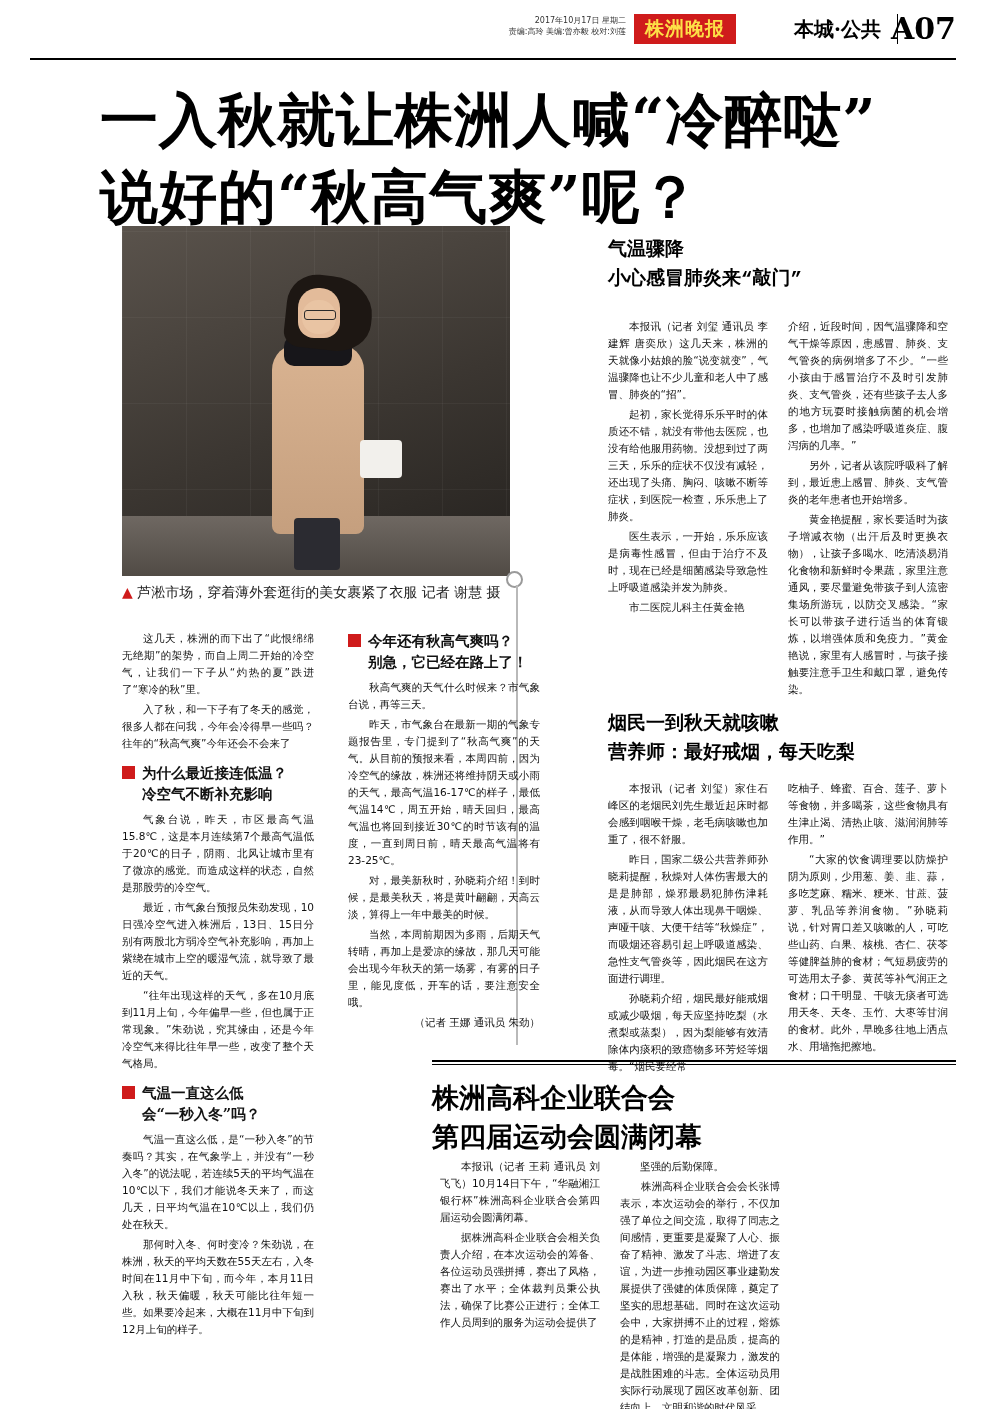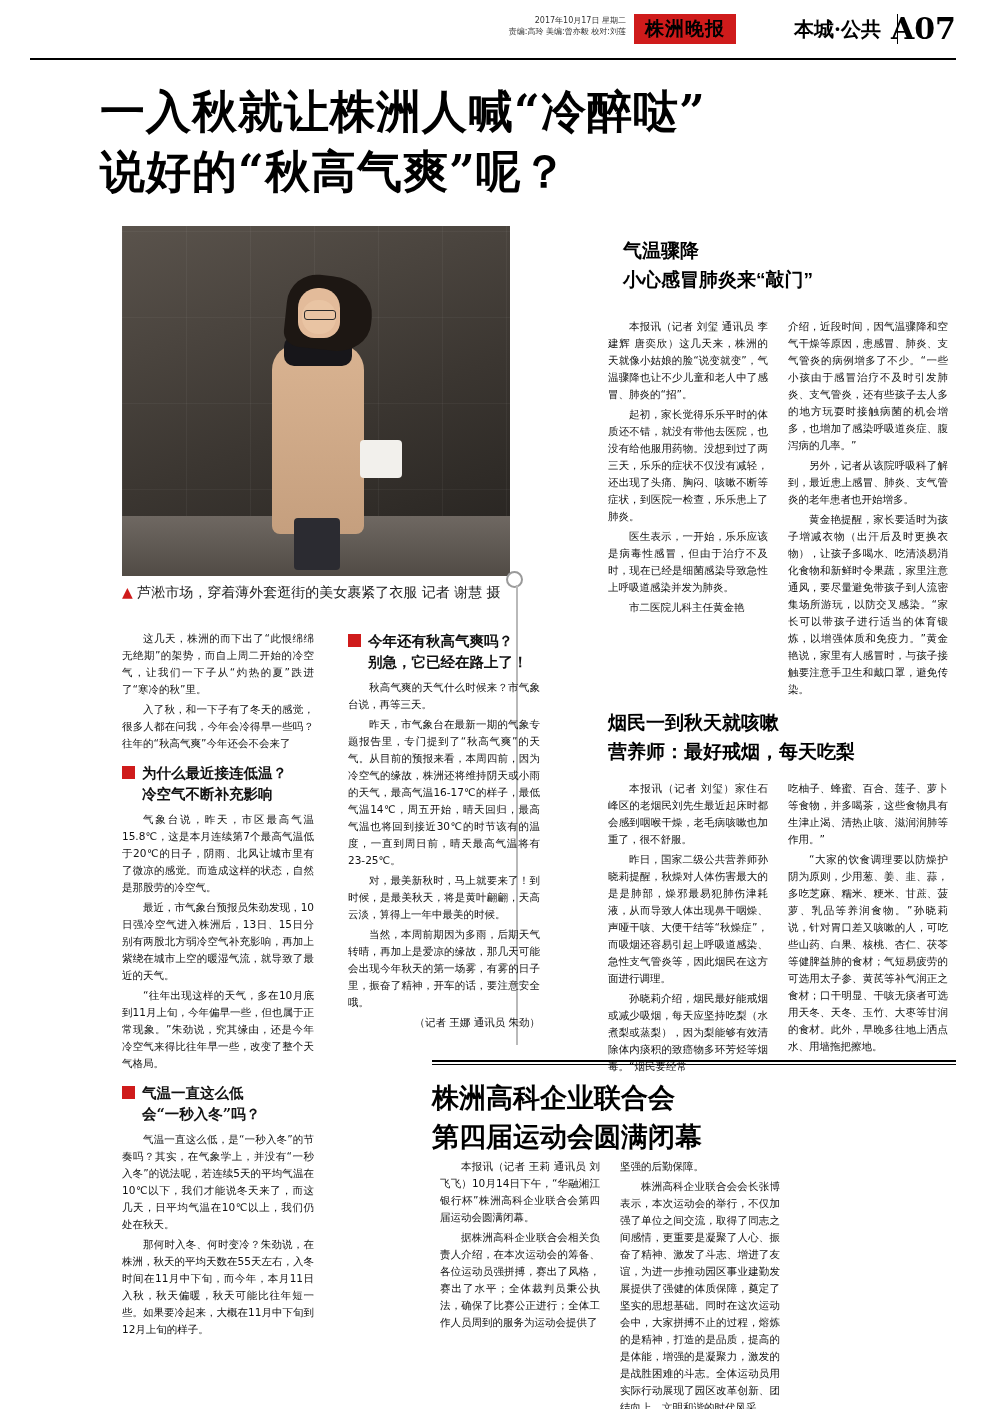--- a/index.html
+++ b/index.html
@@ -16,21 +16,21 @@
   
   .masthead{
     position:absolute;left:0;top:0;width:986px;height:48px;
   }
   .mh-meta{
     position:absolute;right:360px;top:16px;width:160px;text-align:right;
     font-size:8px;line-height:1.35;color:#333;
   }
   .mh-logo{
     position:absolute;right:250px;top:14px;width:102px;height:30px;
-    background:#cf1b1b;color:#000000;
+    background:#cf1b1b;color:#fde047;
     font-family:"DejaVu Serif","Liberation Serif",serif;
     font-size:19px;font-weight:bold;letter-spacing:1px;
     display:flex;align-items:center;justify-content:center;
   }
   .mh-section{
     position:absolute;right:105px;top:14px;
     font-family:"DejaVu Serif","Liberation Serif",serif;
     font-size:20px;font-weight:bold;line-height:30px;
   }
   .mh-div{
@@ -43,21 +43,21 @@
   }
   .mh-rule{
     position:absolute;left:30px;top:58px;width:926px;height:2px;background:#000;
   }
 
   
   .headline{
     position:absolute;left:100px;top:82px;width:820px;
     font-family:"DejaVu Serif","Liberation Serif",serif;
     font-weight:bold;
-    font-size:45px;line-height:1.33;
+    font-size:58px;line-height:1.33;
     letter-spacing:1px;
   }
   .headline div{white-space:nowrap;}
 
   
   .photo{
     position:absolute;left:122px;top:226px;width:388px;height:350px;
     background:linear-gradient(180deg,#4a4540 0%,#3a3530 40%,#2e2a26 100%);
     overflow:hidden;
   }
@@ -138,22 +138,22 @@
     margin:10px 0 7px 0;text-indent:0;position:relative;padding-left:0;
   }
   .redsq{
     display:inline-block;width:13px;height:13px;background:#cf1b1b;
     margin-right:7px;vertical-align:-1px;
   }
 
   
   .r-title{
     position:absolute;left:608px;top:236px;width:340px;
-    font-family:Liberation Sans, sans-serif;
-    font-weight:bold;font-size:19px;line-height:1.55;margin-left:15px;
+    font-family:Liberation Mono, monospace;
+    font-weight:bold;font-size:19px;line-height:1.55;
   }
   .r-c1{left:608px;top:318px;width:160px;}
   .r-c2{left:788px;top:318px;width:160px;}
 
   .r-title2{
     position:absolute;left:608px;top:708px;width:346px;
     font-family:"DejaVu Serif","Liberation Serif",serif;
     font-weight:bold;font-size:19px;line-height:1.55;
   }
   .r-c3{left:608px;top:780px;width:160px;}
@@ -235,22 +235,22 @@
     <p>那何时入冬、何时变冷？朱劲说，在株洲，秋天的平均天数在55天左右，入冬时间在11月中下旬，而今年，本月11日入秋，秋天偏暖，秋天可能比往年短一些。如果要冷起来，大概在11月中下旬到12月上旬的样子。</p>
   </div>
 
   <div class="col c2">
     <div class="sub-h" style="margin-top:0;">
       <span class="redsq"></span><span>今年还有秋高气爽吗？</span>
       <div style="padding-left:20px;">别急，它已经在路上了！</div>
     </div>
     <p>秋高气爽的天气什么时候来？市气象台说，再等三天。</p>
     <p>昨天，市气象台在最新一期的气象专题报告里，专门提到了“秋高气爽”的天气。从目前的预报来看，本周四前，因为冷空气的缘故，株洲还将维持阴天或小雨的天气，最高气温16-17℃的样子，最低气温14℃，周五开始，晴天回归，最高气温也将回到接近30℃的时节该有的温度，一直到周日前，晴天最高气温将有23-25℃。</p>
-    <p>对，最美新秋时，马上就要来了！到时候，是最美秋天，将是黄叶翩翩，天高云淡，算得上一年中最美的时候。</p>
-    <p>当然，本周前期因为多雨，后期天气转晴，再加上是爱凉的缘故，那几天可能会出现今年秋天的第一场雾，有雾的日子里，振奋了精神，开车的话，要注意安全哦。</p>
+    <p>对，最美新秋时，孙晓莉介绍！到时候，是最美秋天，将是黄叶翩翩，天高云淡，算得上一年中最美的时候。</p>
+    <p>当然，本周前期因为多雨，后期天气转晴，再加上是爱凉的缘故，那几天可能会出现今年秋天的第一场雾，有雾的日子里，能见度低，开车的话，要注意安全哦。</p>
     <p style="text-align:right;text-indent:0;">（记者 王娜 通讯员 朱劲）</p>
   </div>
 
   <div class="r-title">
     <div>气温骤降</div>
     <div>小心感冒肺炎来“敲门”</div>
   </div>
   <div class="col r-c1">
     <p>本报讯（记者 刘玺 通讯员 李建辉 唐奕欣）这几天来，株洲的天就像小姑娘的脸“说变就变”，气温骤降也让不少儿童和老人中了感冒、肺炎的“招”。</p>
     <p>起初，家长觉得乐乐平时的体质还不错，就没有带他去医院，也没有给他服用药物。没想到过了两三天，乐乐的症状不仅没有减轻，还出现了头痛、胸闷、咳嗽不断等症状，到医院一检查，乐乐患上了肺炎。</p>
@@ -281,17 +281,17 @@
   <div class="bot-rule2"></div>
   <div class="bot-title">
     <div>株洲高科企业联合会</div>
     <div>第四届运动会圆满闭幕</div>
   </div>
   <div class="col b-c1">
     <p>本报讯（记者 王莉 通讯员 刘飞飞）10月14日下午，“华融湘江银行杯”株洲高科企业联合会第四届运动会圆满闭幕。</p>
     <p>据株洲高科企业联合会相关负责人介绍，在本次运动会的筹备、各位运动员强拼搏，赛出了风格，赛出了水平；全体裁判员秉公执法，确保了比赛公正进行；全体工作人员周到的服务为运动会提供了</p>
   </div>
   <div class="col b-c2">
-    <p style="text-indent:0;">坚强的后勤保障。</p>
+    <p style="text-indent:0;margin-left:20px;">坚强的后勤保障。</p>
     <p>株洲高科企业联合会会长张博表示，本次运动会的举行，不仅加强了单位之间交流，取得了同志之间感情，更重要是凝聚了人心、振奋了精神、激发了斗志、增进了友谊，为进一步推动园区事业建勤发展提供了强健的体质保障，奠定了坚实的思想基础。同时在这次运动会中，大家拼搏不止的过程，熔炼的是精神，打造的是品质，提高的是体能，增强的是凝聚力，激发的是战胜困难的斗志。全体运动员用实际行动展现了园区改革创新、团结向上、文明和谐的时代风采。</p>
   </div>
 
 </div>
 
 </body></html>

